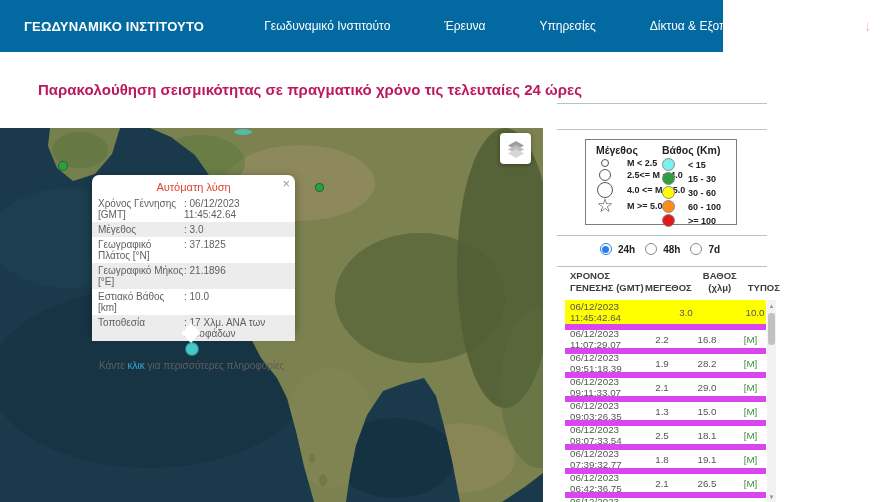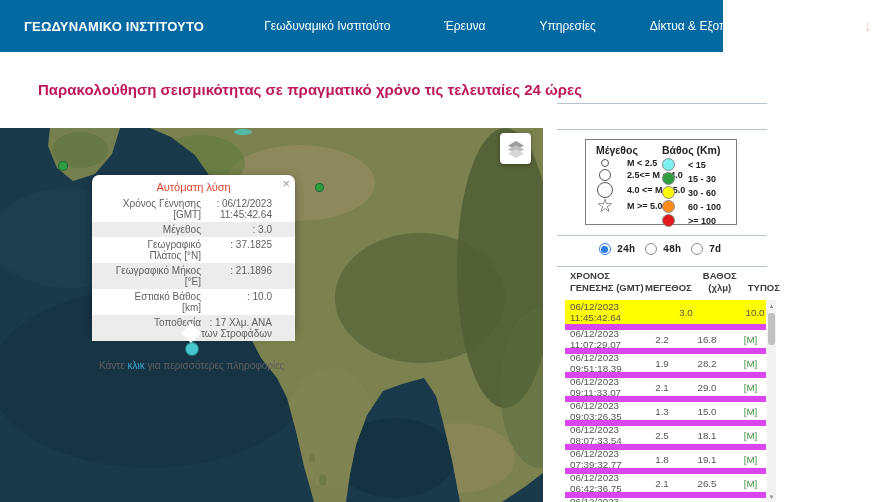--- a/index.html
+++ b/index.html
@@ -24,21 +24,21 @@
   .marker { position:absolute; border-radius:50%; border:1.5px solid rgba(0,40,40,.45); cursor:pointer; }
   #layers-btn { position:absolute; left:500px; top:5px; width:31px; height:31px; background:#fff; border-radius:4px;
                 box-shadow:0 1px 4px rgba(0,0,0,.35); display:flex; align-items:center; justify-content:center; cursor:pointer; }
 
   
   #popup { position:absolute; left:92px; top:47px; width:203px; height:158px; background:#fff; border-radius:7px;
            box-shadow:0 2px 10px rgba(0,0,0,.35); font-size:10px; color:#5f5f5f; }
   #popup .tail { position:absolute; left:92px; bottom:-7px; width:14px; height:14px; background:#fff; transform:rotate(45deg); }
   #popup-close { position:absolute; right:5px; top:2px; color:#9a9a9a; font-size:13px; line-height:13px; cursor:pointer; }
   #popup-title { text-align:center; color:#e0442e; font-size:11px; padding-top:6px; padding-bottom:3px; }
-  .p-row { display:flex; padding:2px 23px;text-align:right; }
+  .p-row { display:flex; padding:2px 6px; }
   .p-row.alt { background:#ececec; }
   .p-label { width:86px; flex:0 0 86px; }
   .p-value { flex:1; }
   #popup-footer { padding:19px 7px; }
   #popup-footer a { color:#3aa7d0; text-decoration:none; cursor:pointer; }
 
   
   .hr { position:absolute; left:557px; width:210px; height:1px; background:#b5c3cd; }
   #catalog-title { position:absolute; left:557px; top:108px; width:210px; text-align:center;
                    font-size:11px; font-weight:bold; color:#3a3a3a; letter-spacing:.3px; }
@@ -48,21 +48,21 @@
   #legend-depth { position:absolute; left:76px; top:4px; }
   .lg-title { font-size:10.5px; font-weight:bold; color:#222; margin-bottom:2px; }
   .lg-row { display:flex; align-items:center; gap:13px; margin-bottom:1px; }
   .mag-sym { display:inline-flex; align-items:center; justify-content:center; width:18px; flex:0 0 18px; }
   .mag-circle { border:1px solid #555; border-radius:50%; background:#fff; display:inline-block; }
   .mag-star { font-size:19px; color:#444; line-height:14px; }
   .lg-label { font-size:9px; font-weight:bold; color:#222; white-space:nowrap; }
   .depth-dot { width:13px; height:13px; border-radius:50%; border:1px solid #8a8a8a; flex:0 0 13px; }
 
   #range-row { position:absolute; left:557px; top:243px; width:210px; display:flex; justify-content:center;
-               align-items:center; gap:6px;font-family:Liberation Mono, monospace; }
+               align-items:center; gap:6px; }
   .radio { width:12px; height:12px; border-radius:50%; border:1px solid #8a8a8a; background:#fff;
            display:inline-flex; align-items:center; justify-content:center; cursor:pointer; }
   .radio.sel { border-color:#2b7de9; }
   .radio.sel::after { content:""; width:7px; height:7px; border-radius:50%; background:#2b7de9; }
   .radio-label { font-size:10px; font-weight:bold; color:#222; margin-right:4px; }
 
   
   #tbl-head { position:absolute; left:565px; top:270px; width:201px; display:flex; align-items:flex-end;
               font-size:9.5px; font-weight:bold; color:#3c3c3c; line-height:11.5px; }
   #tbl-body { position:absolute; left:565px; top:300px; width:201px; height:202px; overflow:hidden; }

